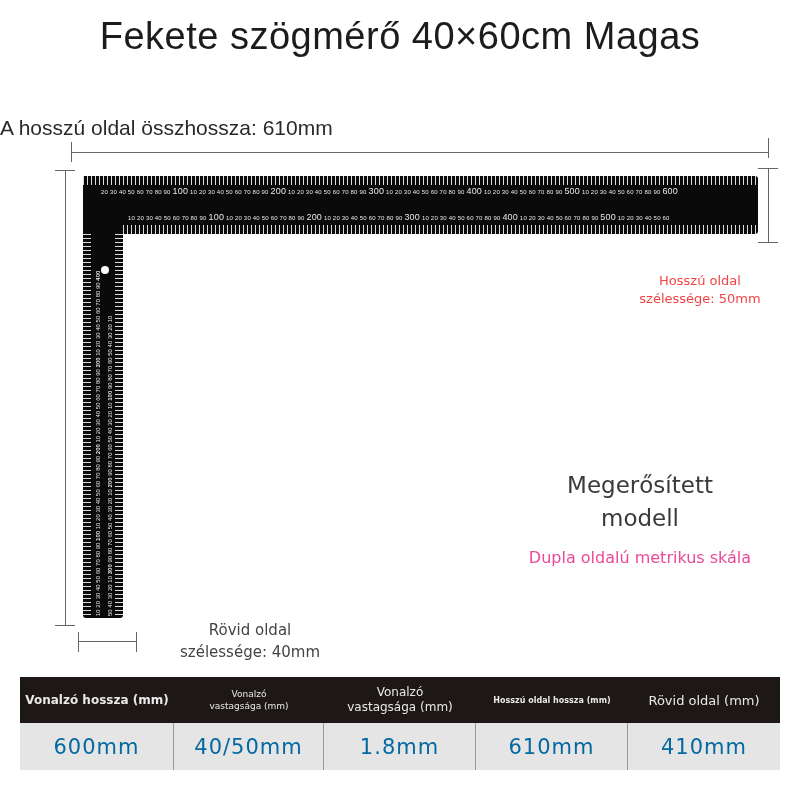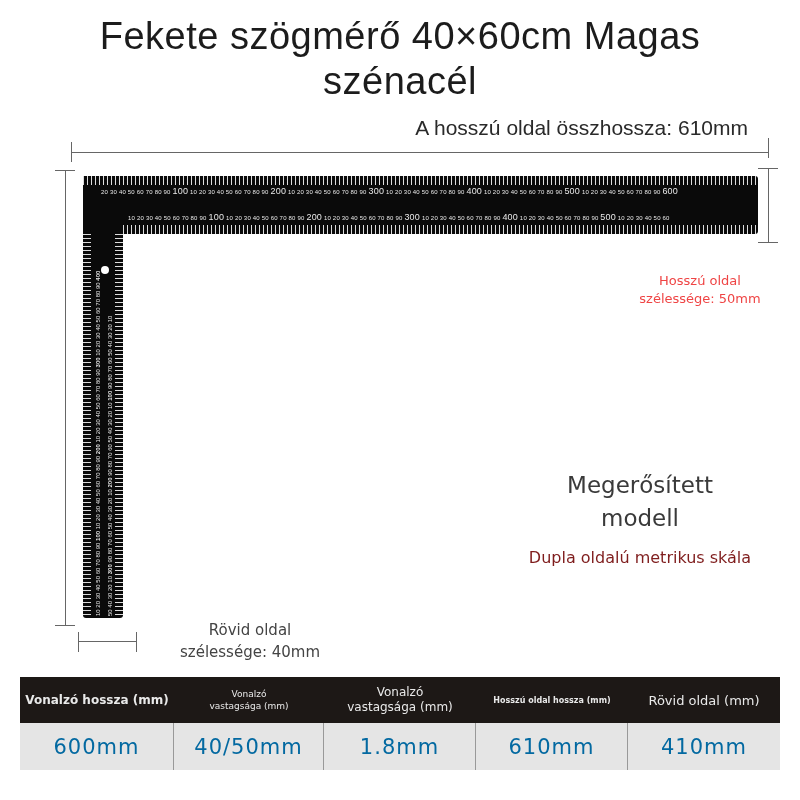--- a/index.html
+++ b/index.html
@@ -6,21 +6,21 @@
   html, body { width: 800px; height: 800px; background: #ffffff; overflow: hidden; }
   body { position: relative; font-family: "DejaVu Sans", sans-serif; color: #222; }
 
   .title {
     position: absolute; left: 0; top: 14px; width: 800px;
     text-align: center; font-family: "Liberation Sans", sans-serif;
     font-size: 38px; line-height: 45px; color: #1c1c1c; font-weight: normal;
     letter-spacing: 0.5px;
   }
   .subtitle {
-    position: absolute; left: 0; top: 116px; width: 748px; text-align: right;
+    position: absolute; left: 0; top: 116px; width: 748px; text-align: left;
     font-family: "Liberation Sans", sans-serif; font-size: 21px; color: #2a2a2a;
   }
 
   
   .dim { position: absolute; background: #666; }
 
   
   .ruler-h {
     position: absolute; left: 83px; top: 176px; width: 675px; height: 58px;
     background: #0a0a0a; border-radius: 2px 3px 3px 0;
@@ -59,21 +59,21 @@
     position: absolute; left: 101px; top: 266px; width: 8px; height: 8px;
     background: #fff; border-radius: 50%;
   }
 
   .label {
     position: absolute; text-align: center; color: #444;
     font-family: "DejaVu Sans", sans-serif;
   }
   .label-long { left: 600px; top: 272px; width: 200px; font-size: 13px; line-height: 18px; color: #ef4444; }
   .label-model { left: 530px; top: 469px; width: 220px; font-size: 23px; line-height: 33px; color: #3a3a3a; }
-  .label-scale { left: 495px; top: 548px; width: 290px; font-size: 16px; color: #7f1d1d; }
+  .label-scale { left: 495px; top: 548px; width: 290px; font-size: 16px; color: #ec4899; }
   .label-short { left: 150px; top: 619px; width: 200px; font-size: 15px; line-height: 22px; color: #444; }
 
   
   .spec-table {
     position: absolute; left: 20px; top: 677px; width: 760px;
   }
   .spec-head { display: flex; height: 46px; background: #1d1816; color: #e9e9e9; }
   .spec-body { display: flex; height: 47px; background: #e5e5e5; }
   .spec-head > div, .spec-body > div {
     display: flex; align-items: center; justify-content: center; text-align: center;
@@ -86,21 +86,20 @@
   .h2 { font-size: 9px; line-height: 12px; }
   .h3 { font-size: 12px; line-height: 15px; }
   .h4 { font-size: 8px; font-weight: bold; }
   .h5 { font-size: 13px; }
 </style>
 </head>
 <body>
 
 <div class="title">
   <div>Fekete szögmérő 40×60cm Magas</div>
-  <div>szénacél</div>
 </div>
 
 <div class="subtitle">A hosszú oldal összhossza: 610mm</div>
 
 <div class="dim" style="left:71px; top:152px; width:698px; height:1px;"></div>
 <div class="dim" style="left:71px; top:142px; width:1px; height:20px;"></div>
 <div class="dim" style="left:768px; top:138px; width:1px; height:20px;"></div>
 
 <div class="dim" style="left:65px; top:170px; width:1px; height:455px;"></div>
 <div class="dim" style="left:55px; top:170px; width:20px; height:1px;"></div>

